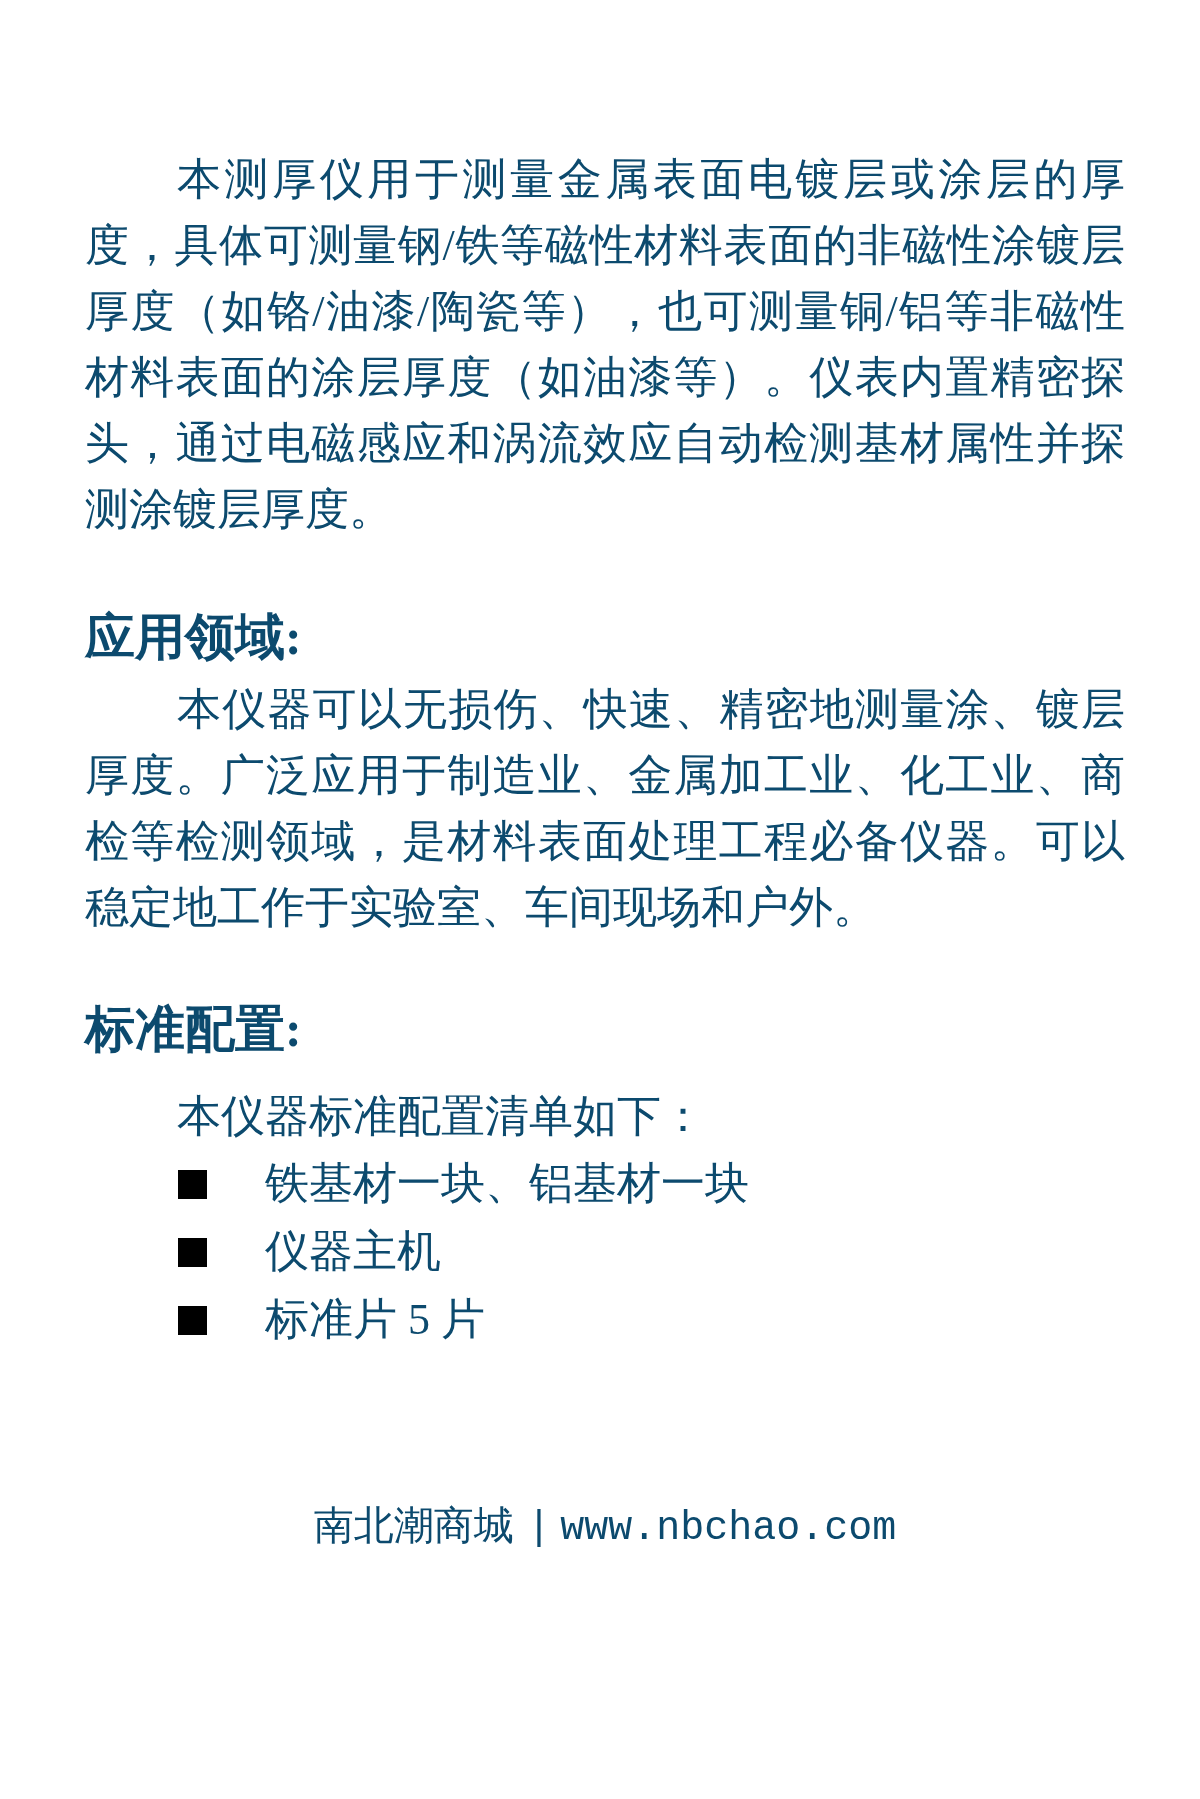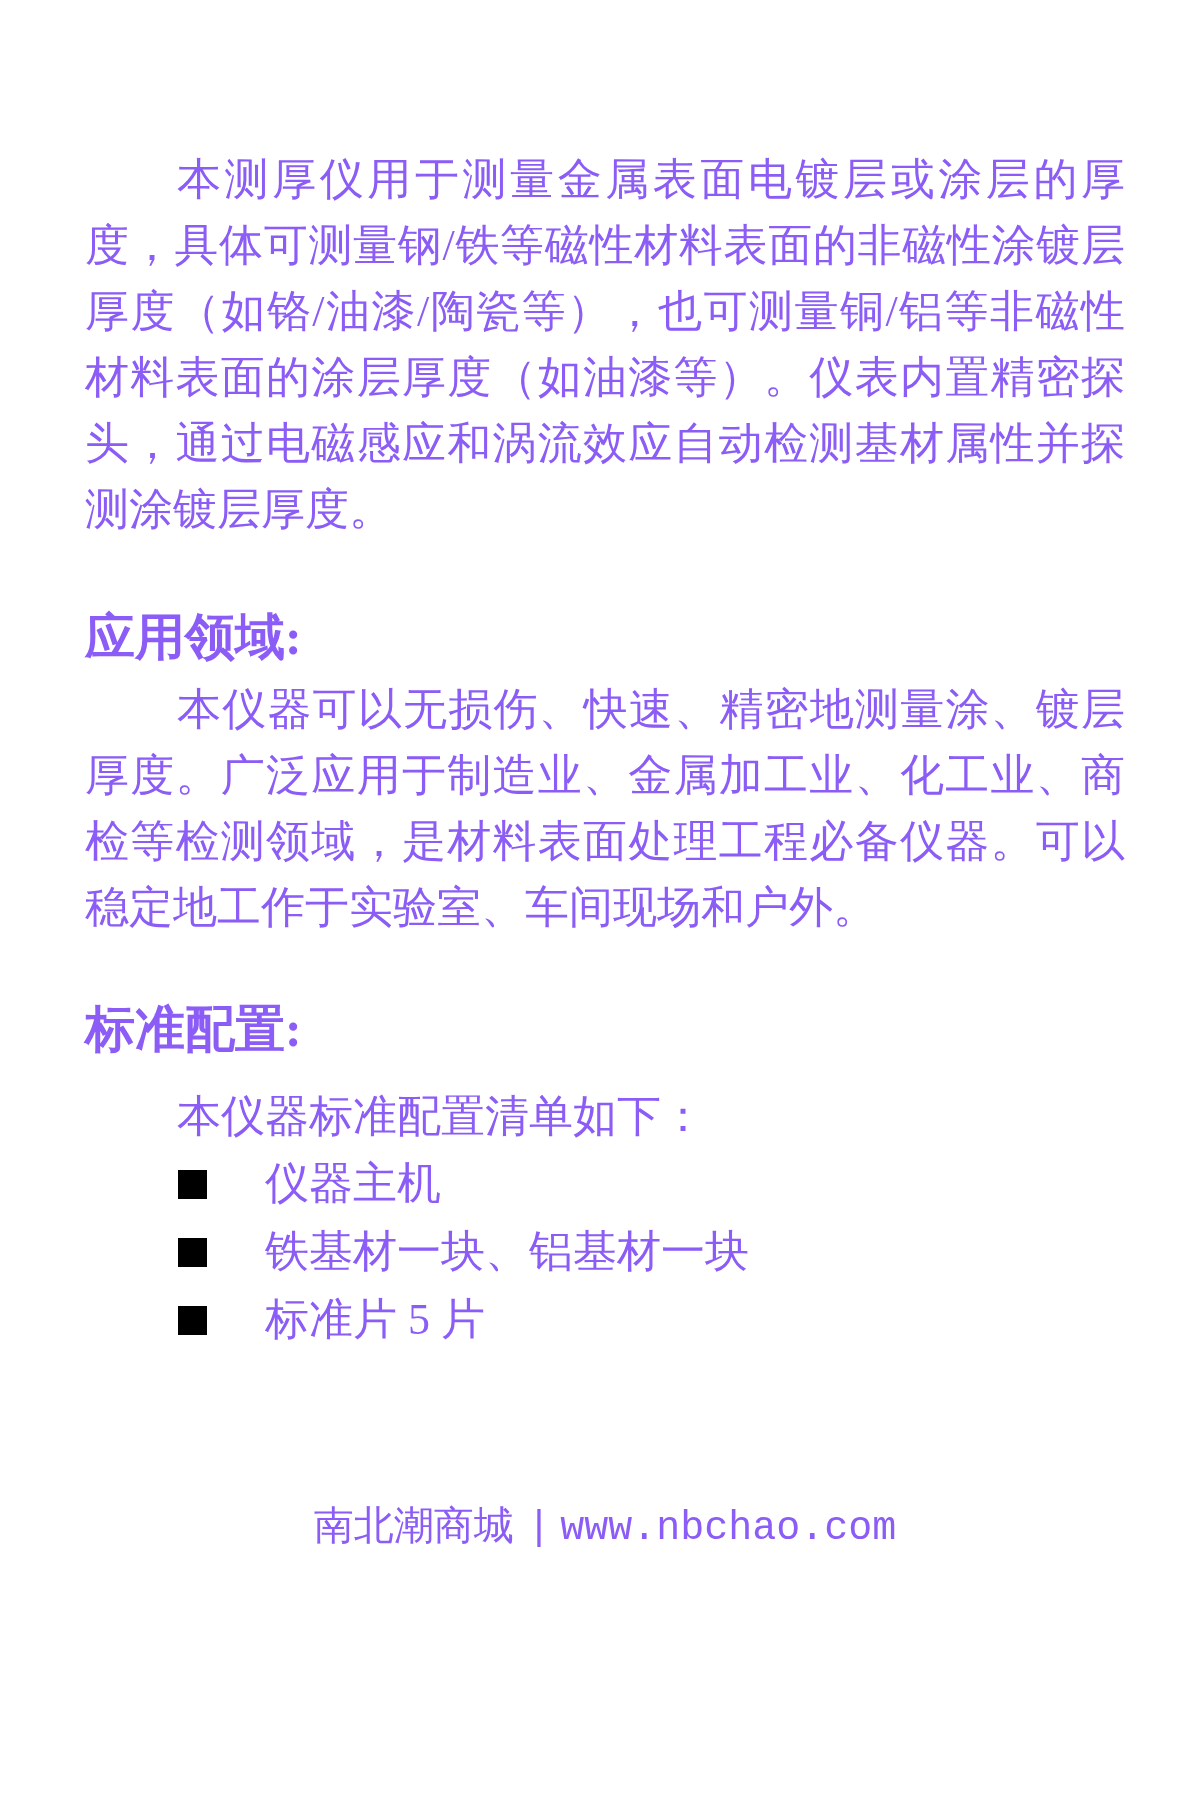--- a/index.html
+++ b/index.html
@@ -6,21 +6,21 @@
     margin: 0;
     padding: 0;
     background: #ffffff;
   }
   .page {
     position: relative;
     width: 1200px;
     height: 1799px;
     box-sizing: border-box;
     background: #ffffff;
-    color: #8b5cf6;
+    color: #0c4a6e;
     padding: 147px 75px 0 85px;
     overflow: hidden;
     font-family: "Liberation Serif", "DejaVu Serif", serif;
   }
   .body-text {
     margin: 0;
     font-size: 44px;
     line-height: 66px;
     text-align: justify;
     text-justify: inter-ideograph;
@@ -99,25 +99,25 @@
 
   <p class="body-text indent p2">本仪器可以无损伤、快速、精密地测量涂、镀层厚度。广泛应用于制造业、金属加工业、化工业、商检等检测领域，是材料表面处理工程必备仪器。可以稳定地工作于实验室、车间现场和户外。</p>
 
   <h2 class="heading heading-configuration">标准配置:</h2>
 
   <p class="body-text indent cfg-intro">本仪器标准配置清单如下：</p>
 
   <ul class="bullet-list">
     <li class="bullet-row">
       <span class="bullet-square"></span>
-      <span class="bullet-label">仪器主机</span>
+      <span class="bullet-label">铁基材一块、铝基材一块</span>
     </li>
     <li class="bullet-row">
       <span class="bullet-square"></span>
-      <span class="bullet-label">铁基材一块、铝基材一块</span>
+      <span class="bullet-label">仪器主机</span>
     </li>
     <li class="bullet-row">
       <span class="bullet-square"></span>
       <span class="bullet-label">标准片 5 片</span>
     </li>
   </ul>
 
   <div class="footer">
     <span class="footer-site">南北潮商城</span><span class="footer-pipe">|</span><span class="footer-url">www.nbchao.com</span>
   </div>

